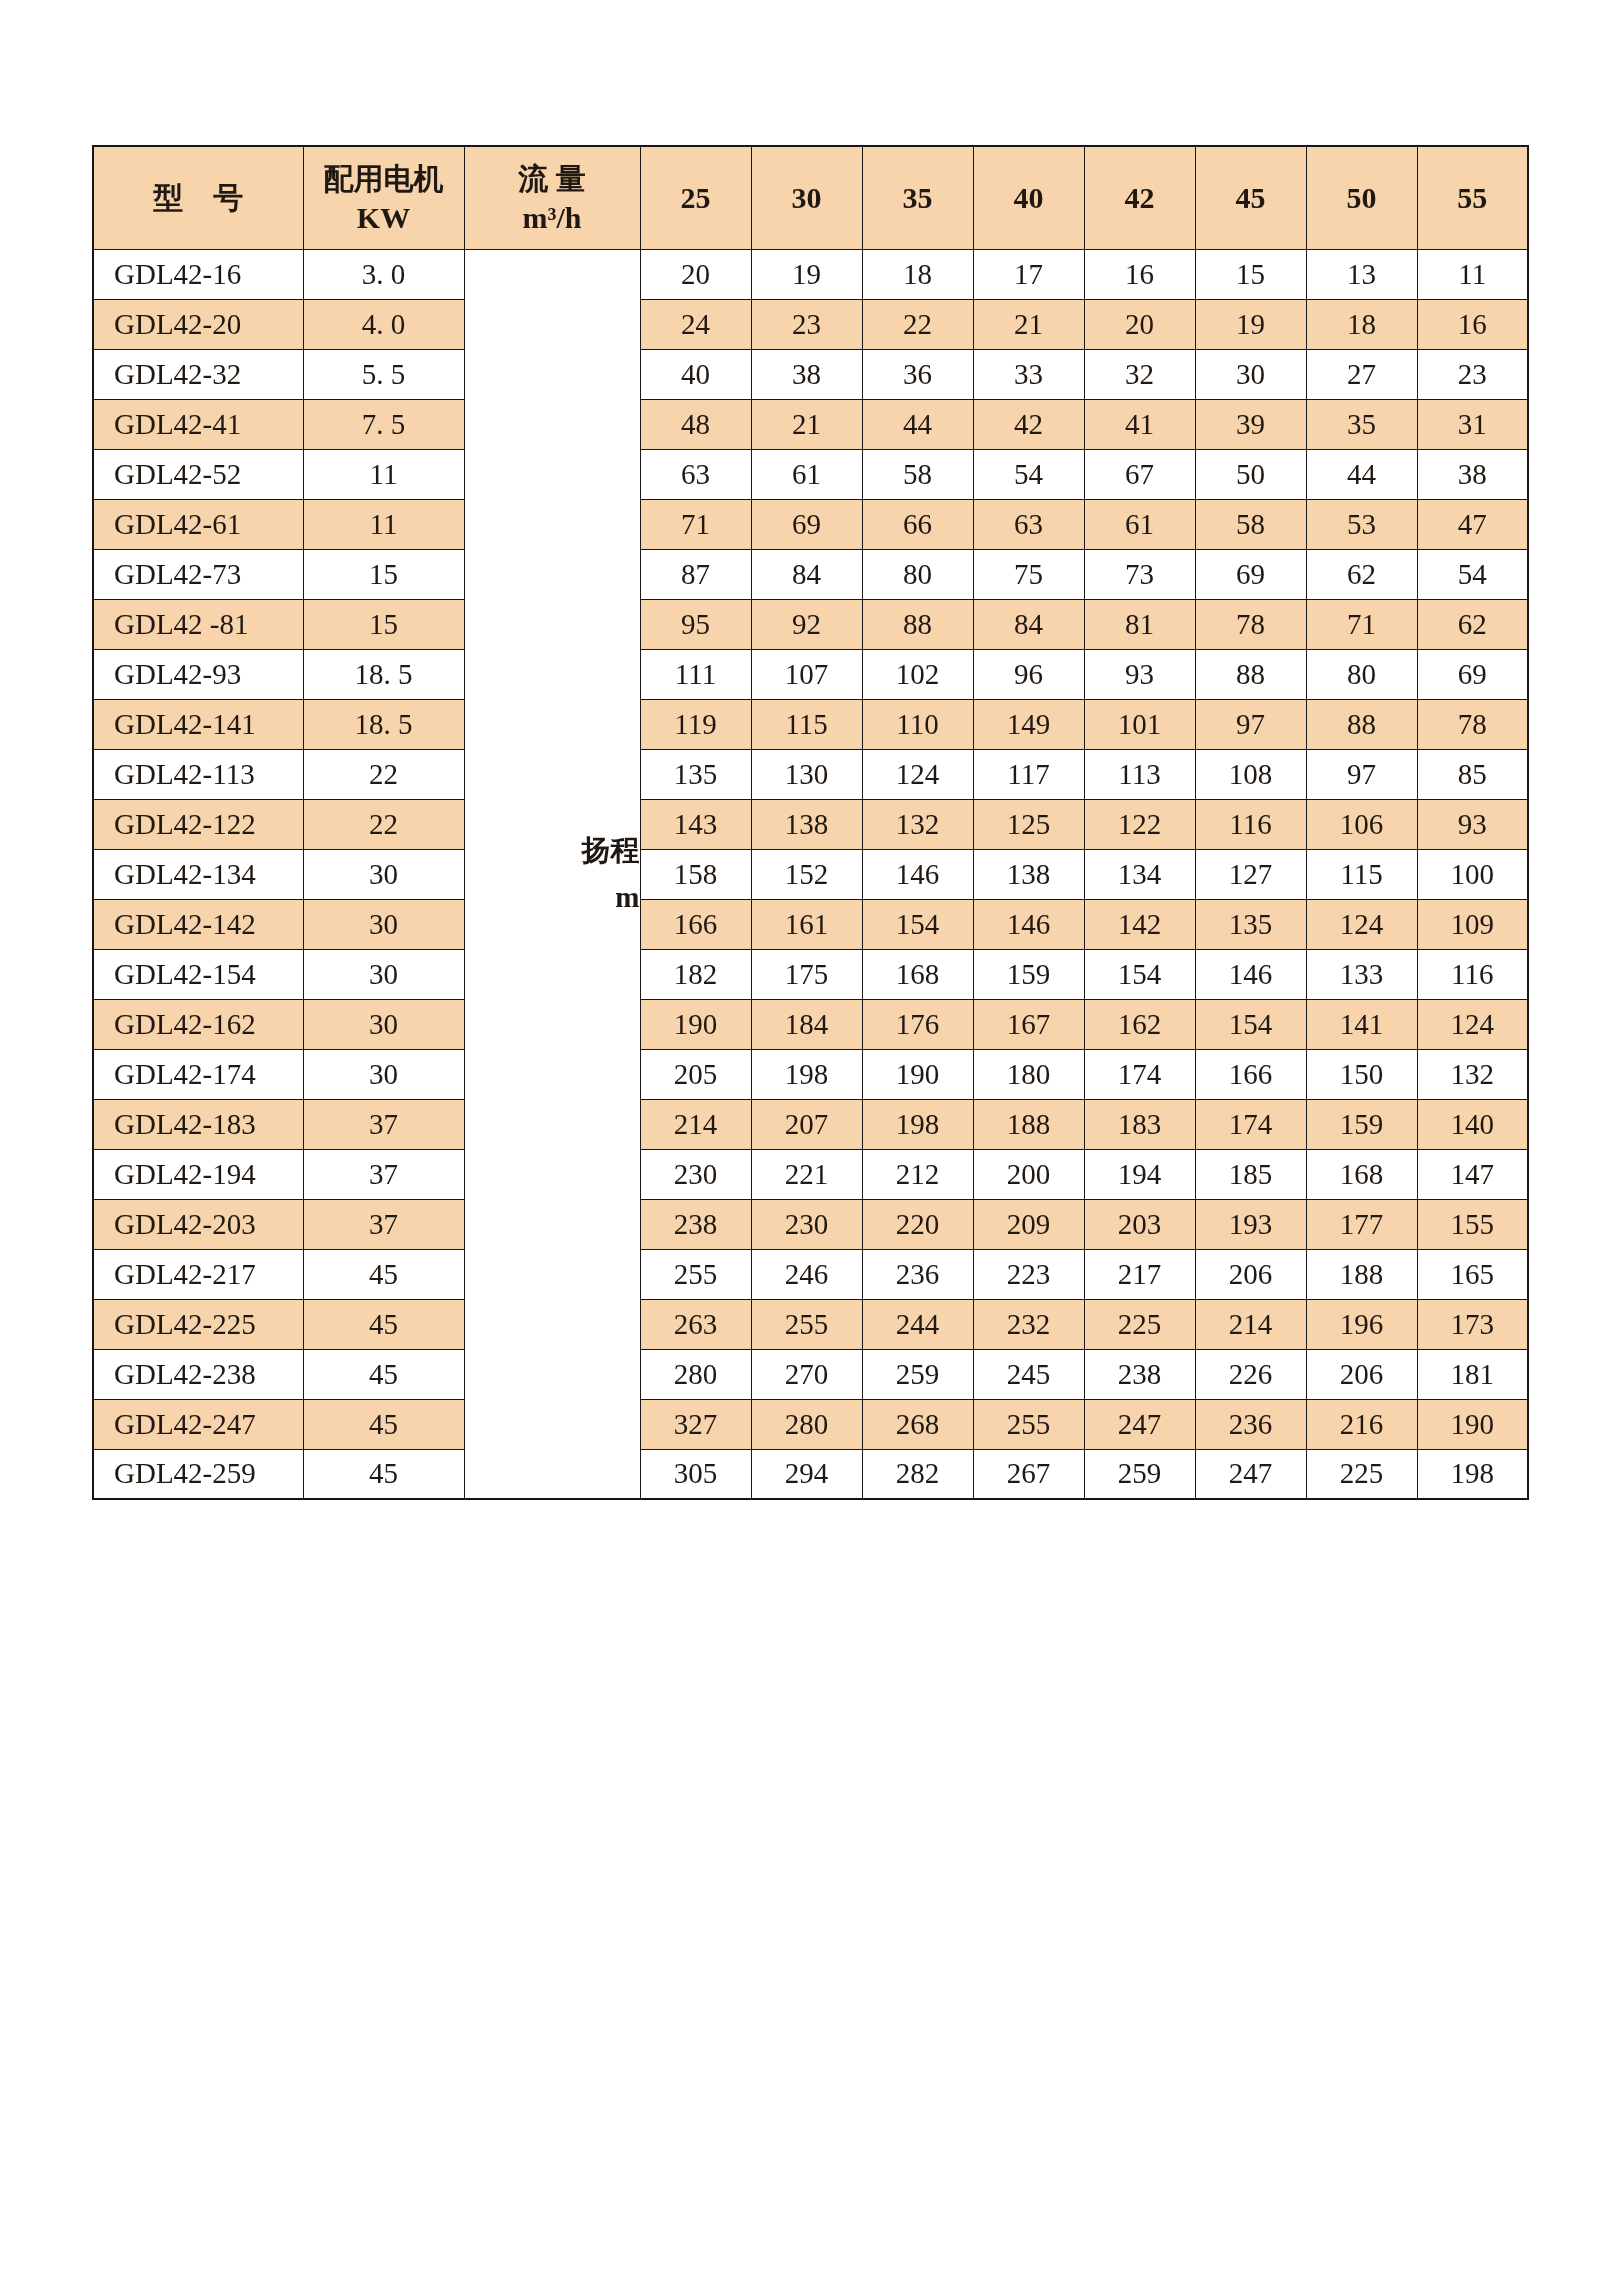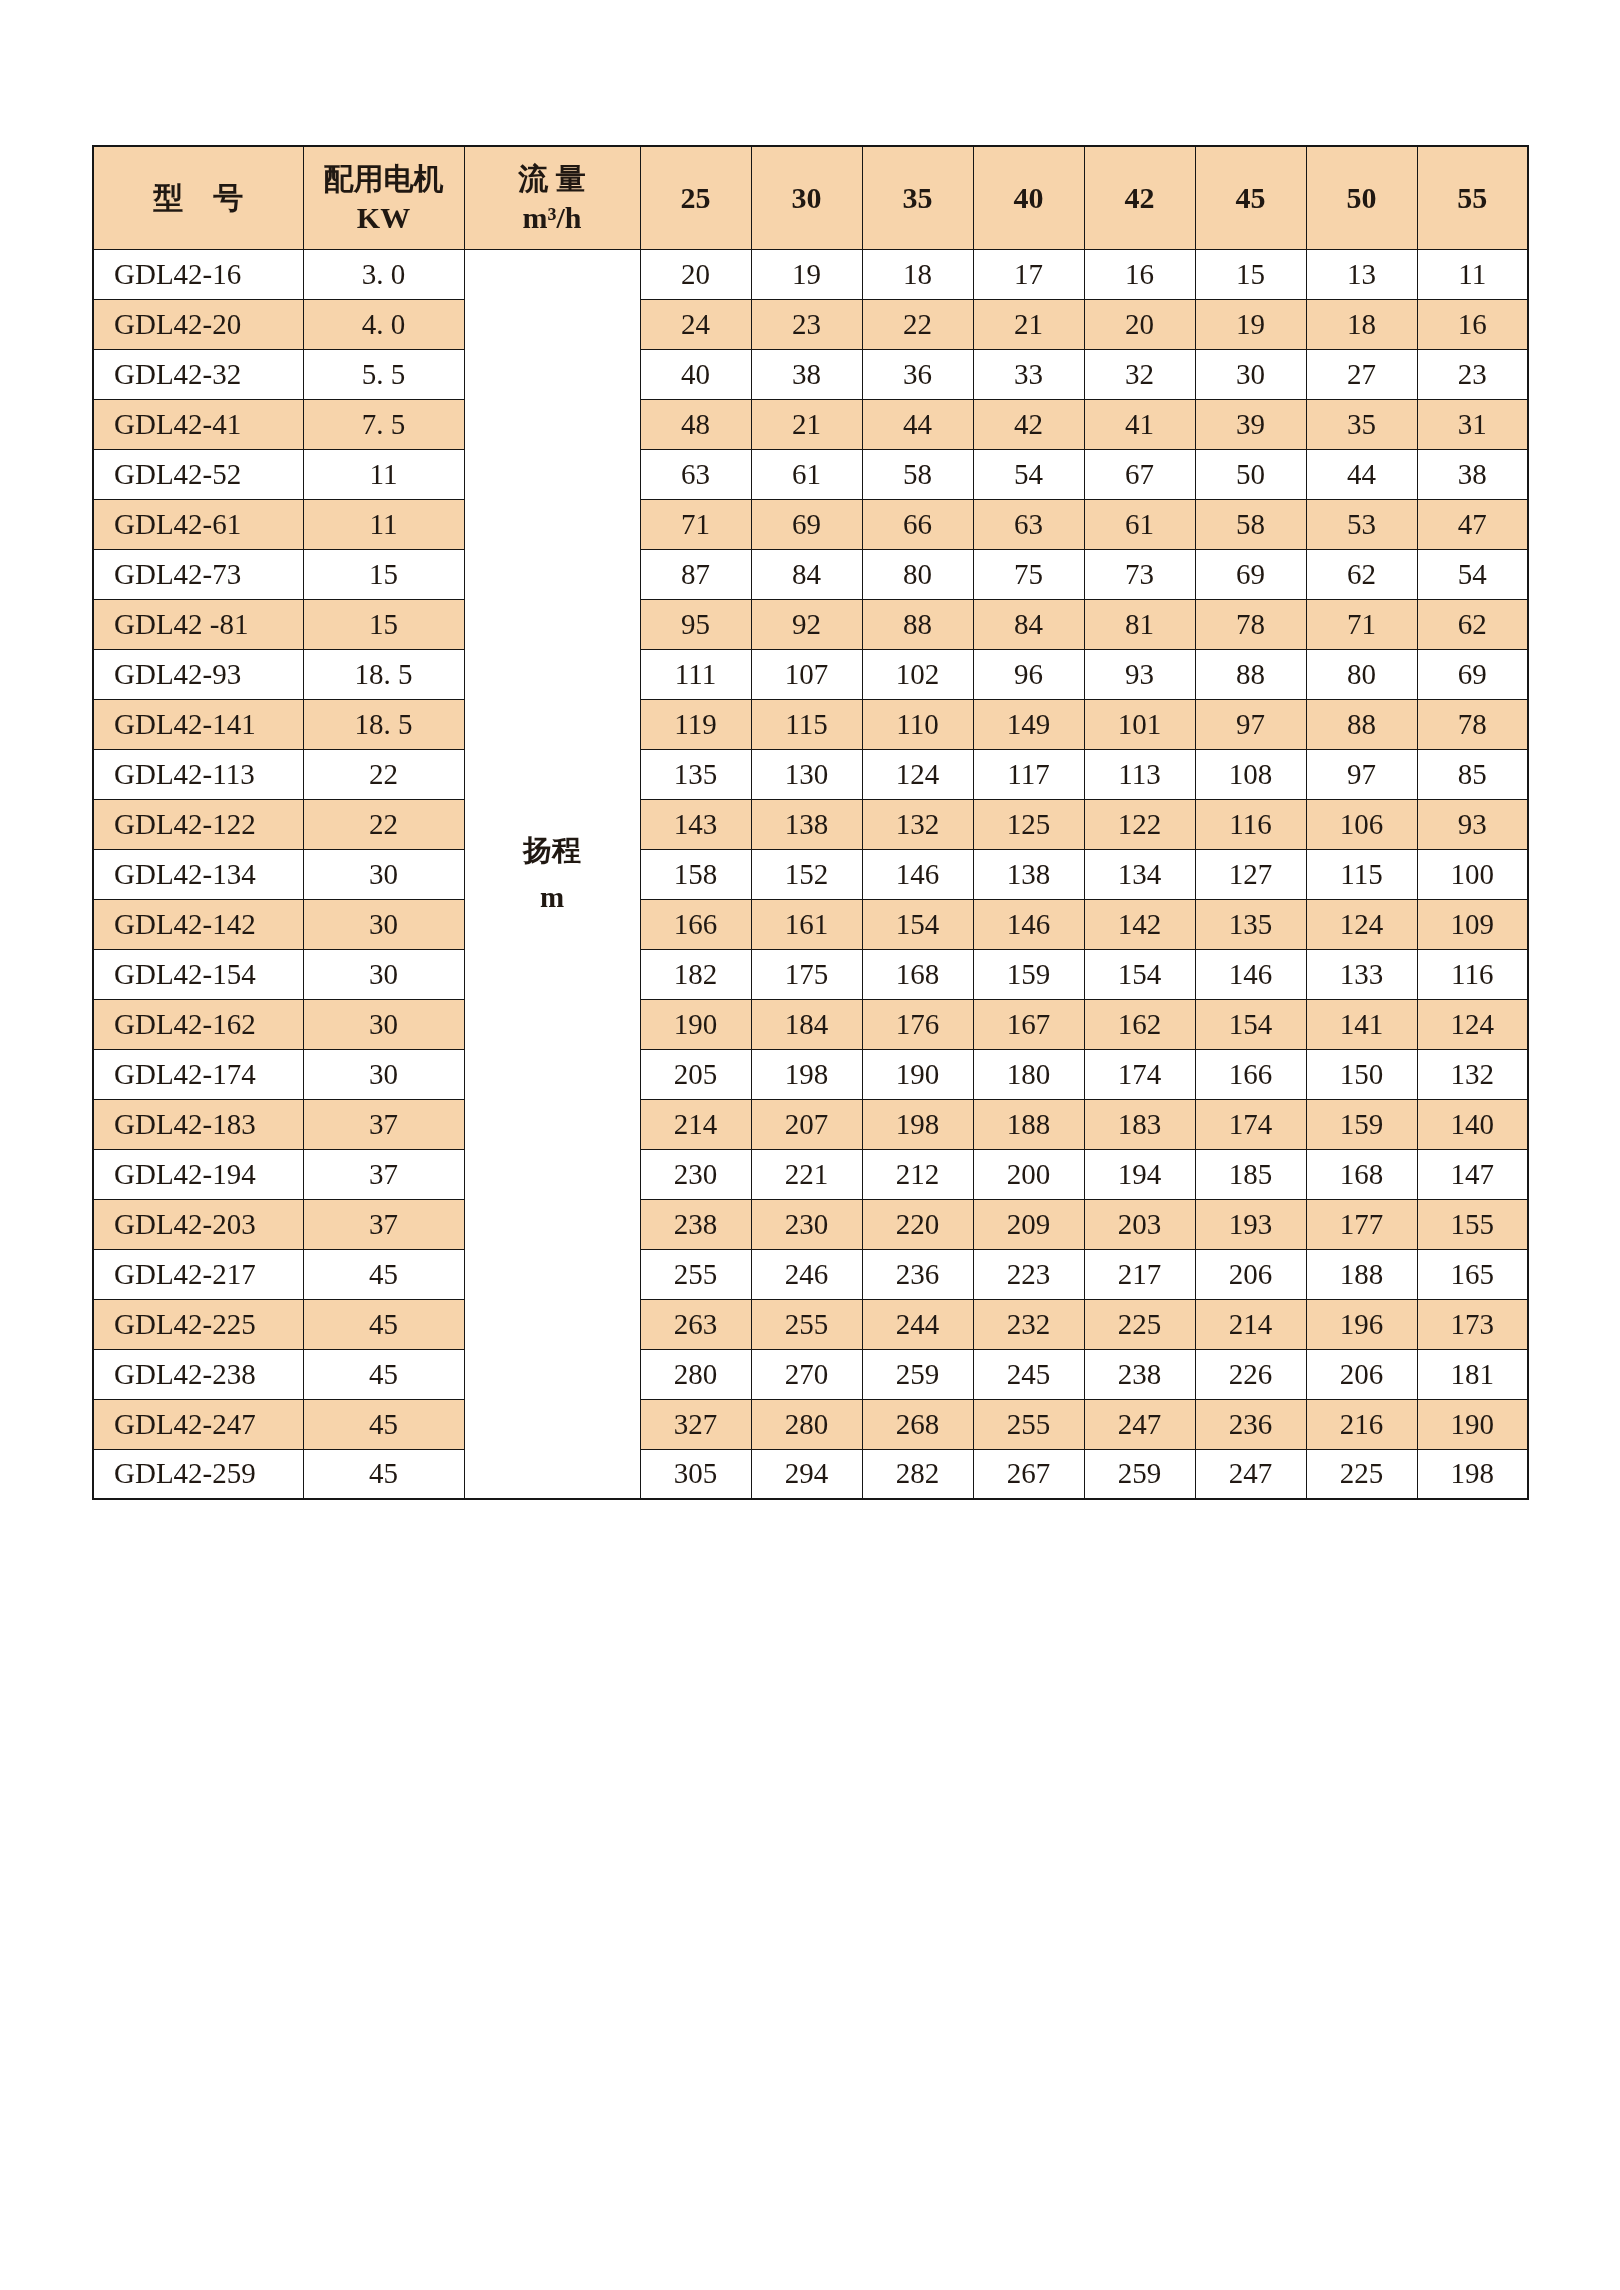--- a/index.html
+++ b/index.html
@@ -35,21 +35,21 @@
   .spec tbody tr{height:50px;}
   .spec tbody td{font-size:29px;}
   .spec tbody tr.stripe td{background:var(--stripe);}
   td.c-model{text-align:left;padding-left:20px;}
   td.c-head{
     background:#ffffff !important;
     font-weight:bold;font-size:34px;line-height:1.6;
     vertical-align:middle;
   }
   .th-line{display:block;}
-  .head-line{display:block;}
+  .head-line{display:block;text-align:right;}
 </style>
 </head>
 <body>
 
 <div class="page">
   <table class="spec">
     <colgroup>
       <col style="width:210px">
       <col style="width:161px">
       <col style="width:176px">

